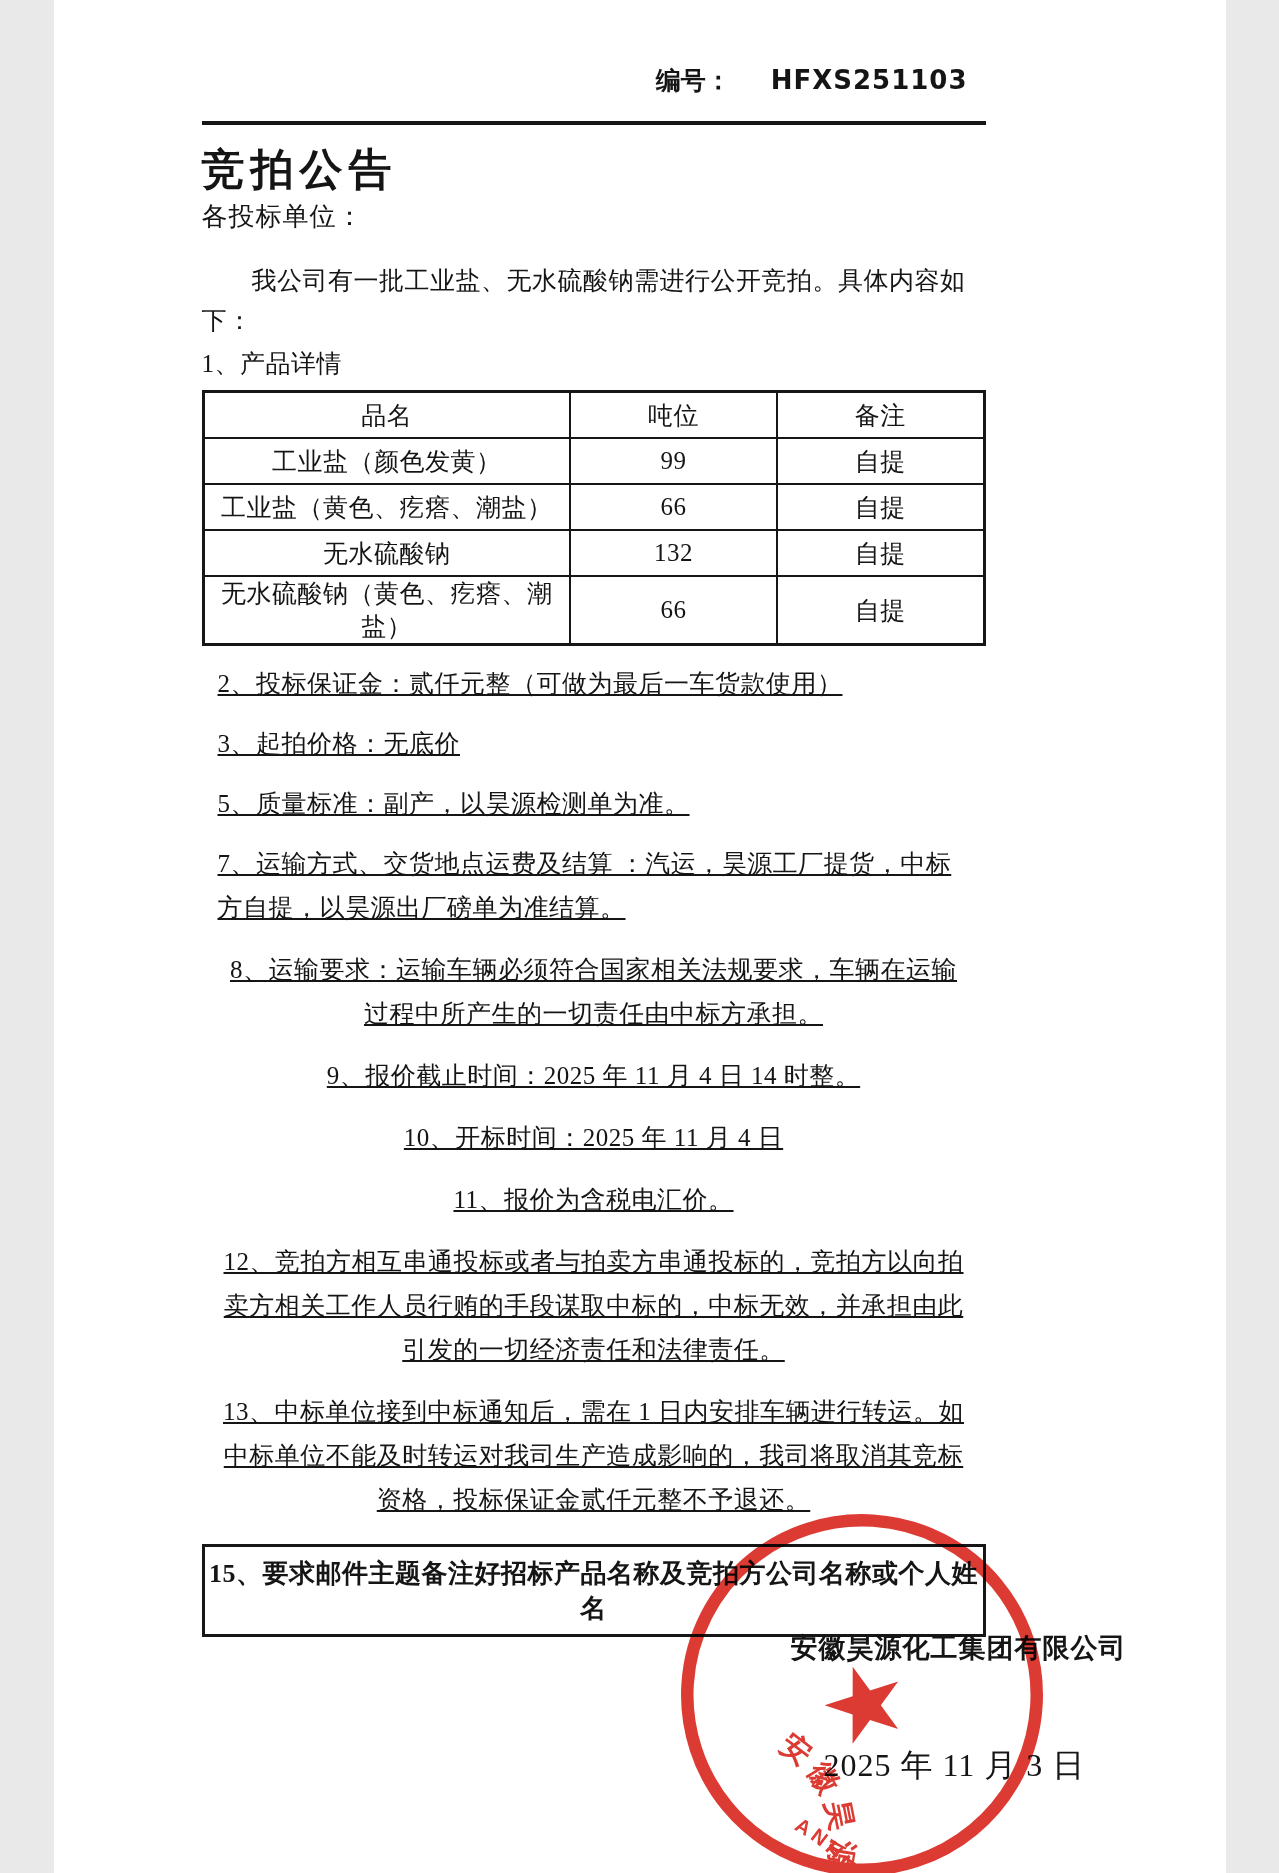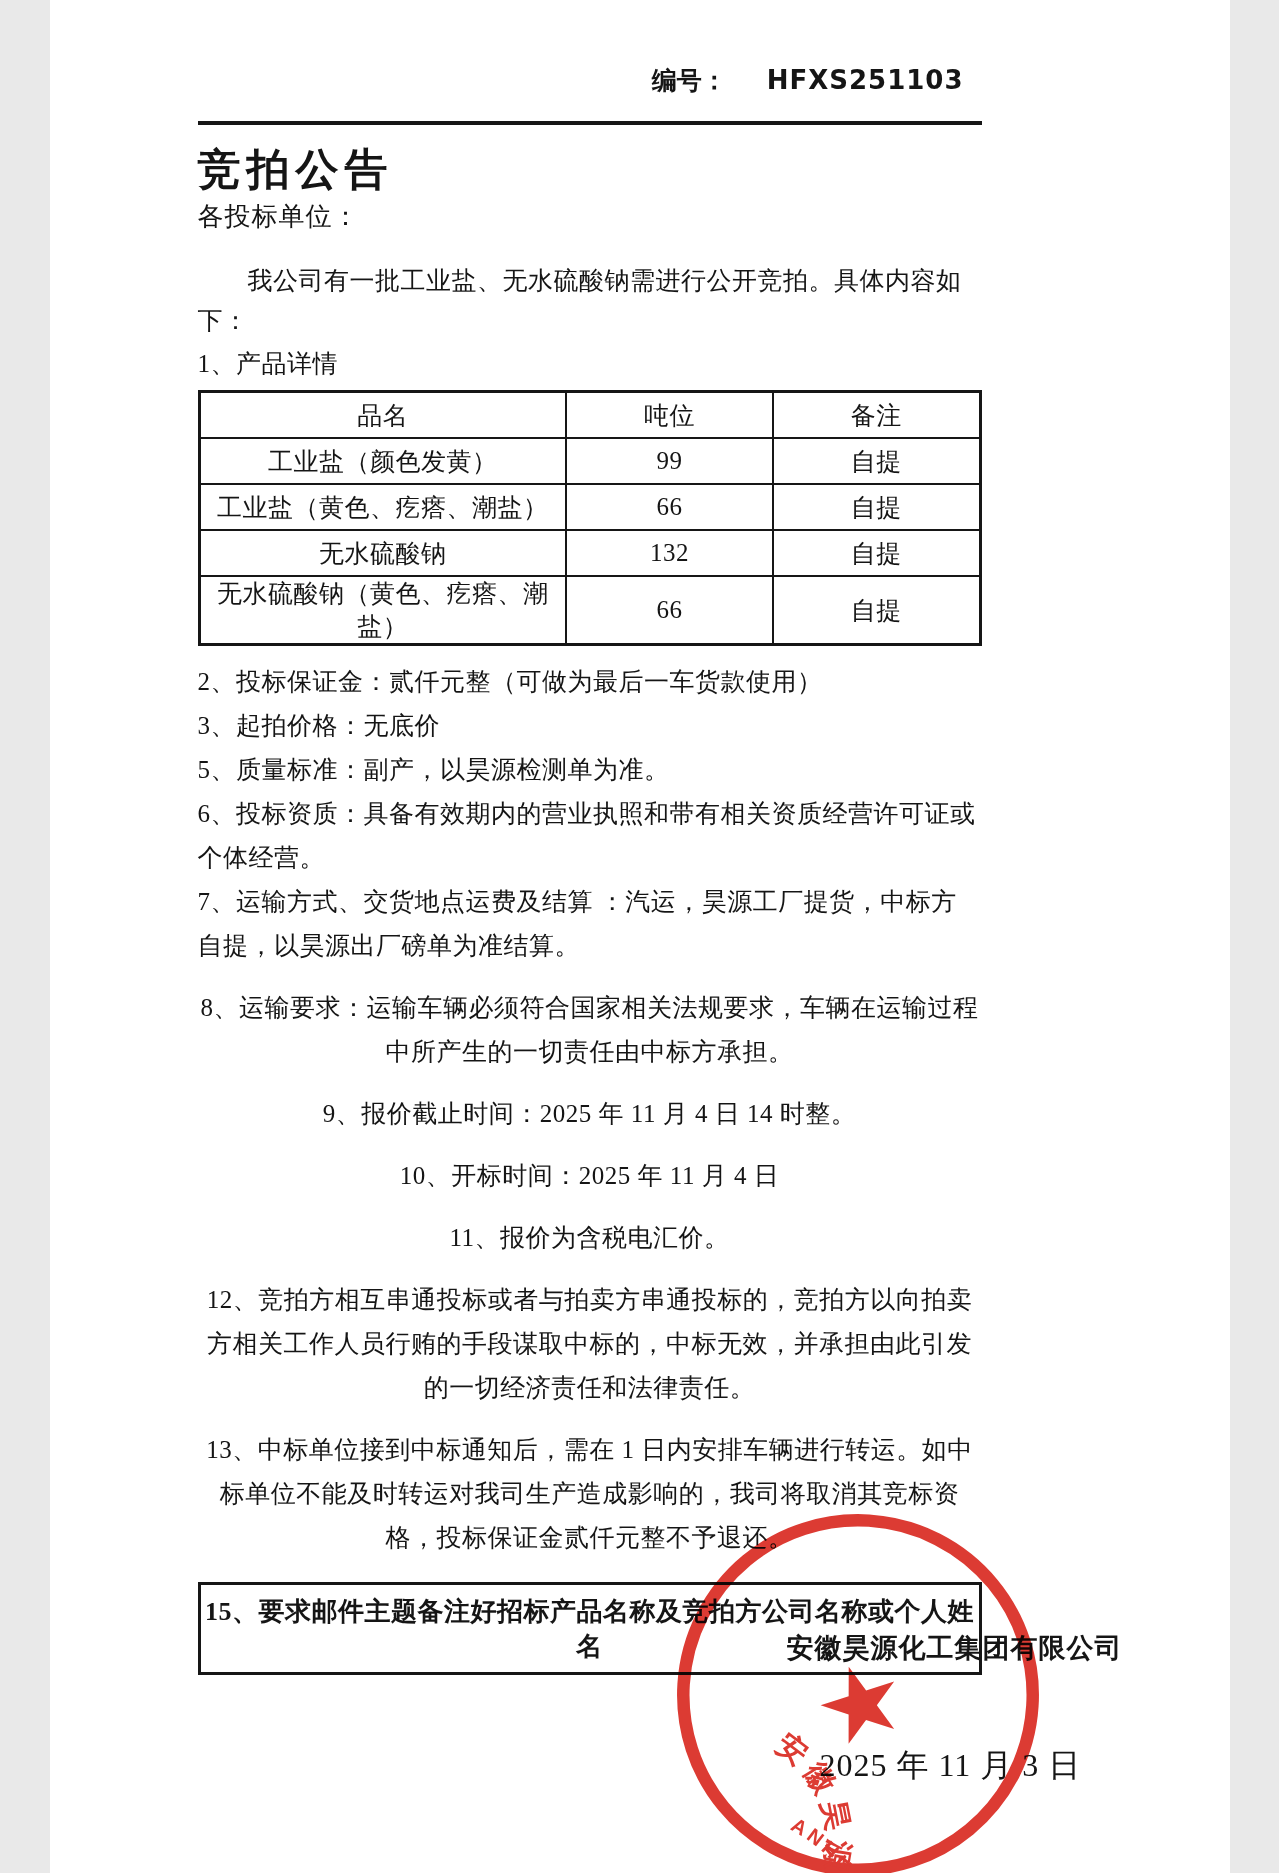--- a/index.html
+++ b/index.html
@@ -4,21 +4,20 @@
 <style>
   html,body { margin:0; padding:0; background:#e9e9e9; }
   .page {
     position:relative;
     width:1172px; height:1873px;
     margin:0 auto;
     background:#ffffff;
     font-family:"Liberation Serif","DejaVu Serif",serif;
     color:#151515;
     overflow:hidden;
-    padding-left:8px;
   }
   .content { position:absolute; left:148px; top:0; width:784px; }
 
   .doc-no { margin-top:64px; text-align:right; padding-right:18px; font-size:25px; font-weight:bold; }
   .doc-no .num { font-family:"DejaVu Sans","Liberation Sans",sans-serif; font-size:26px; letter-spacing:1px; margin-left:40px; }
 
   .rule { margin-top:24px; border-top:4px solid #161616; }
 
   .doc-title { margin-top:16px; font-size:43px; font-weight:bold; letter-spacing:6px; }
 
@@ -27,21 +26,21 @@
   .sec-heading { margin-top:6px; font-size:25px; letter-spacing:0.5px; }
 
   table.products { margin-top:10px; width:100%; border-collapse:collapse; table-layout:fixed; border:3px solid #161616; }
   table.products th, table.products td {
     border:2px solid #161616; height:44px; text-align:center;
     font-size:25px; font-weight:normal; padding:0 4px; letter-spacing:0.5px;
   }
   col.c-name { width:47%; } col.c-ton { width:26.5%; } col.c-note { width:26.5%; }
 
   .items { margin-top:14px; font-size:25px; }
-  .item { margin:0; line-height:44px; letter-spacing:0.5px; }
+  .item { margin:16px; line-height:44px; letter-spacing:0.5px;text-decoration:underline; }
   .item.sp { margin-top:18px;text-align:center; }
   .email { font-family:"DejaVu Sans Mono","Liberation Mono",monospace; font-weight:bold; font-size:24px; }
 
   .box15 { margin-top:22px; border:3px solid #161616; padding:9px 0 8px 0; text-align:center; font-size:26px; font-weight:bold; letter-spacing:0.5px; }
 
   .company { position:absolute; left:737px; top:1630px; font-size:27px; font-weight:bold; letter-spacing:1px; z-index:1; }
   .issue-date { position:absolute; left:770px; top:1744px; font-size:32px; letter-spacing:1px; z-index:1; }
 
   .stamp { position:absolute; left:616px; top:1503px; width:384px; height:384px; mix-blend-mode:multiply; opacity:0.9; z-index:2; }
 </style>
@@ -97,21 +96,20 @@
         <td>66</td>
         <td>自提</td>
       </tr>
     </tbody>
       </table>
 
     <div class="items">
       <p class="item">2、投标保证金：贰仟元整（可做为最后一车货款使用）</p>
       <p class="item">3、起拍价格：无底价</p>
       <p class="item">5、质量标准：副产，以昊源检测单为准。</p>
-      <p class="item">6、投标资质：具备有效期内的营业执照和带有相关资质经营许可证或个体经营。</p>
       <p class="item">7、运输方式、交货地点运费及结算 ：汽运，昊源工厂提货，中标方自提，以昊源出厂磅单为准结算。</p>
       <p class="item sp">8、运输要求：运输车辆必须符合国家相关法规要求，车辆在运输过程中所产生的一切责任由中标方承担。</p>
       <p class="item sp">9、报价截止时间：2025 年 11 月 4 日 14 时整。</p>
       <p class="item sp">10、开标时间：2025 年 11 月 4 日</p>
       <p class="item sp">11、报价为含税电汇价。</p>
       <p class="item sp">12、竞拍方相互串通投标或者与拍卖方串通投标的，竞拍方以向拍卖方相关工作人员行贿的手段谋取中标的，中标无效，并承担由此引发的一切经济责任和法律责任。</p>
       <p class="item sp">13、中标单位接到中标通知后，需在 1 日内安排车辆进行转运。如中标单位不能及时转运对我司生产造成影响的，我司将取消其竞标资格，投标保证金贰仟元整不予退还。</p>
     </div>
 
     <div class="box15">15、要求邮件主题备注好招标产品名称及竞拍方公司名称或个人姓名</div>

